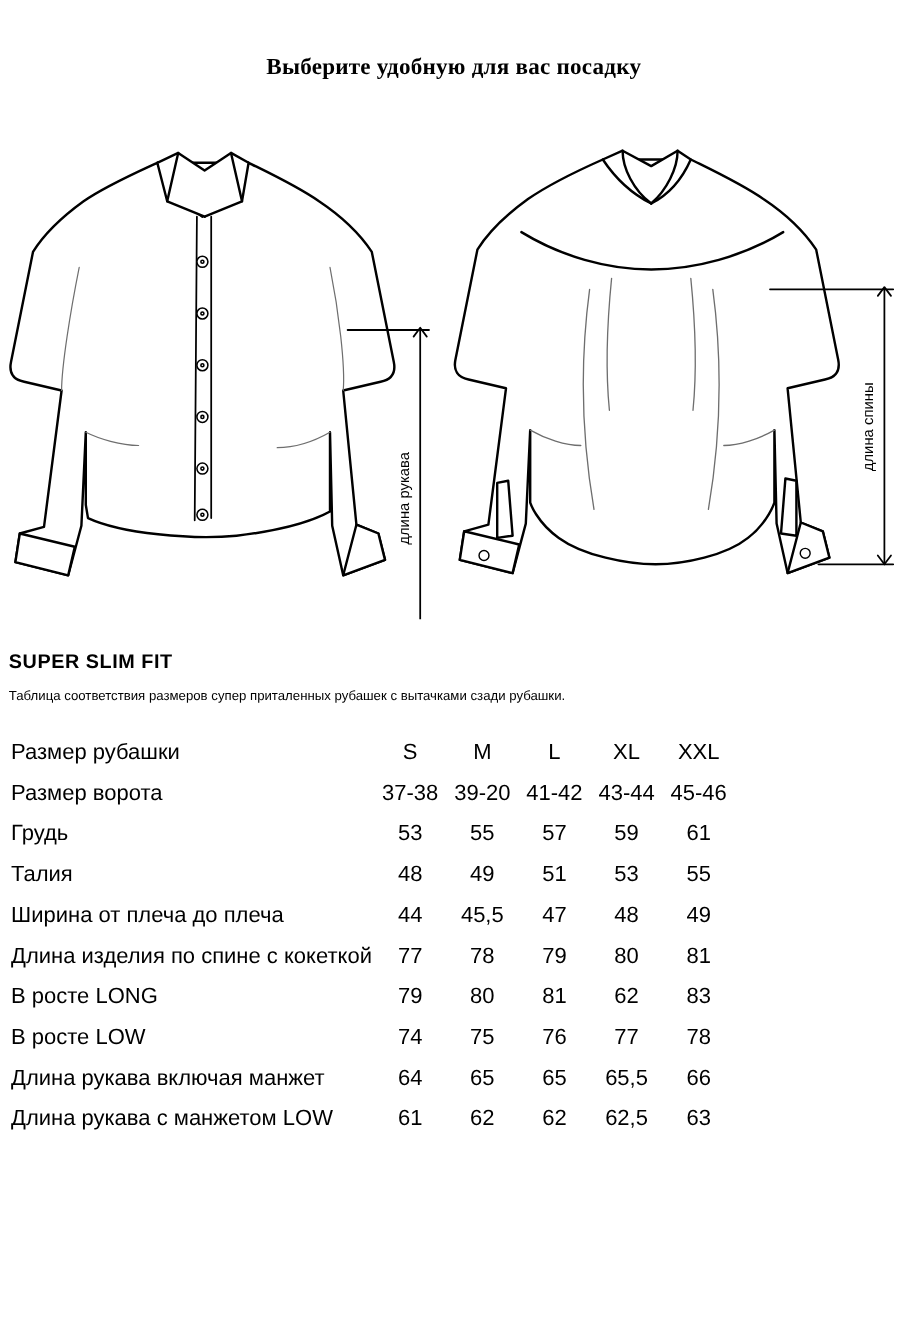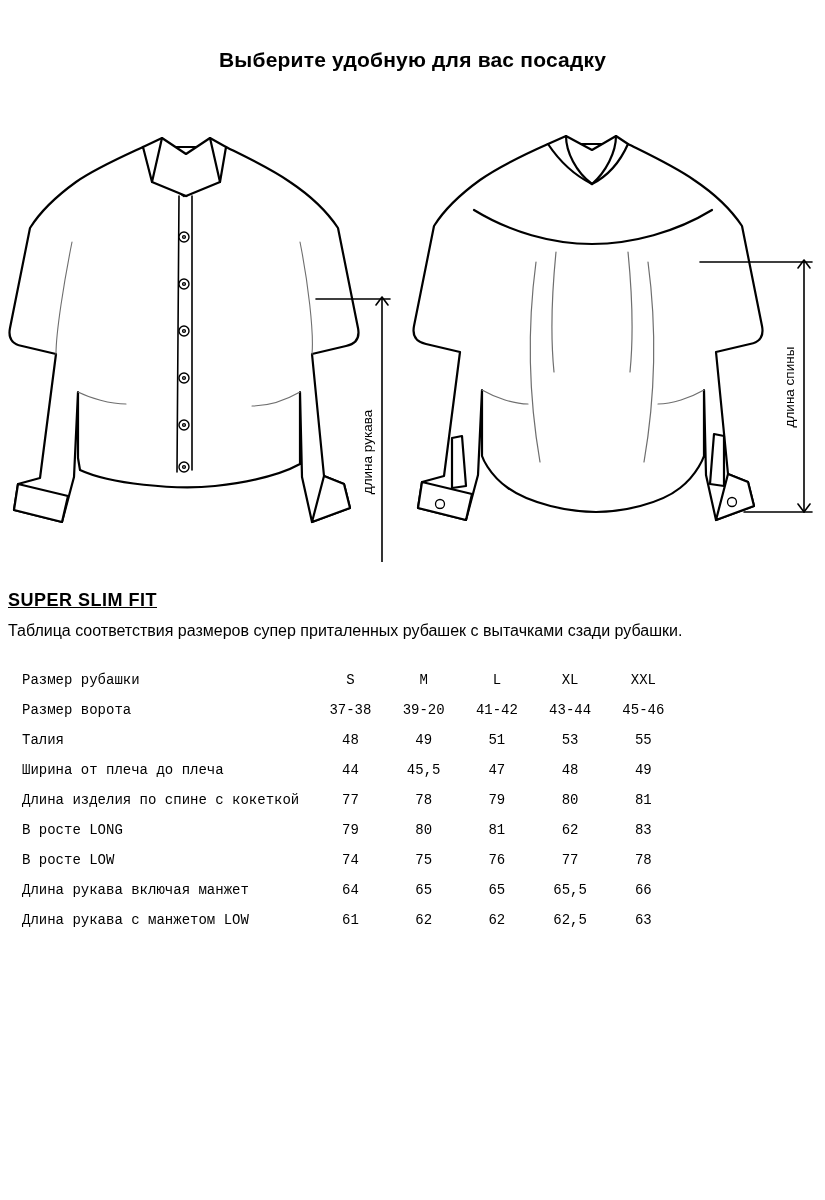--- a/index.html
+++ b/index.html
@@ -20,53 +20,52 @@
     width: 825px;
     height: 1200px;
     box-sizing: border-box;
   }
   .title {
     text-align: center;
     font-size: 21px;
     font-weight: bold;
     margin-top: 48px;
     letter-spacing: 0.2px;
+    font-family: Liberation Serif, serif;
   }
   .illustration {
     position: relative;
     width: 825px;
     height: 470px;
     margin-top: 20px;
   }
   .illustration svg {
     display: block;
   }
   .fit-block {
     margin: 28px 0 0 8px;
     padding-left: 0px;
   }
   .fit-name {
     font-size: 18px;
     font-weight: bold;
     letter-spacing: 0.5px;
     margin-bottom: 8px;
-    text-decoration: underline;
   }
   .fit-desc {
-    font-size: 16px;
+    font-size: 12px;
     line-height: 24px;
     width: 790px;
   }
   table.sizes {
     border-collapse: collapse;
     margin-top: 22px;
-    margin-left: 20px;
+    margin-left: 8px;
     width: 660px;
-    font-size: 14px;
-    font-family: Liberation Mono, monospace;
+    font-size: 20px;
   }
   table.sizes td, table.sizes th {
     padding: 7px 2px;
     font-weight: normal;
     text-align: center;
     white-space: nowrap;
   }
   table.sizes td.rowlabel, table.sizes th.rowlabel {
     text-align: left;
     width: 292px;
@@ -258,20 +257,28 @@
     <tbody>
       <tr>
         <td class="rowlabel">Размер ворота</td>
         <td class="val">37-38</td>
         <td class="val">39-20</td>
         <td class="val">41-42</td>
         <td class="val">43-44</td>
         <td class="val">45-46</td>
       </tr>
       <tr>
+        <td class="rowlabel">Грудь</td>
+        <td class="val">53</td>
+        <td class="val">55</td>
+        <td class="val">57</td>
+        <td class="val">59</td>
+        <td class="val">61</td>
+      </tr>
+      <tr>
         <td class="rowlabel">Талия</td>
         <td class="val">48</td>
         <td class="val">49</td>
         <td class="val">51</td>
         <td class="val">53</td>
         <td class="val">55</td>
       </tr>
       <tr>
         <td class="rowlabel">Ширина от плеча до плеча</td>
         <td class="val">44</td>

